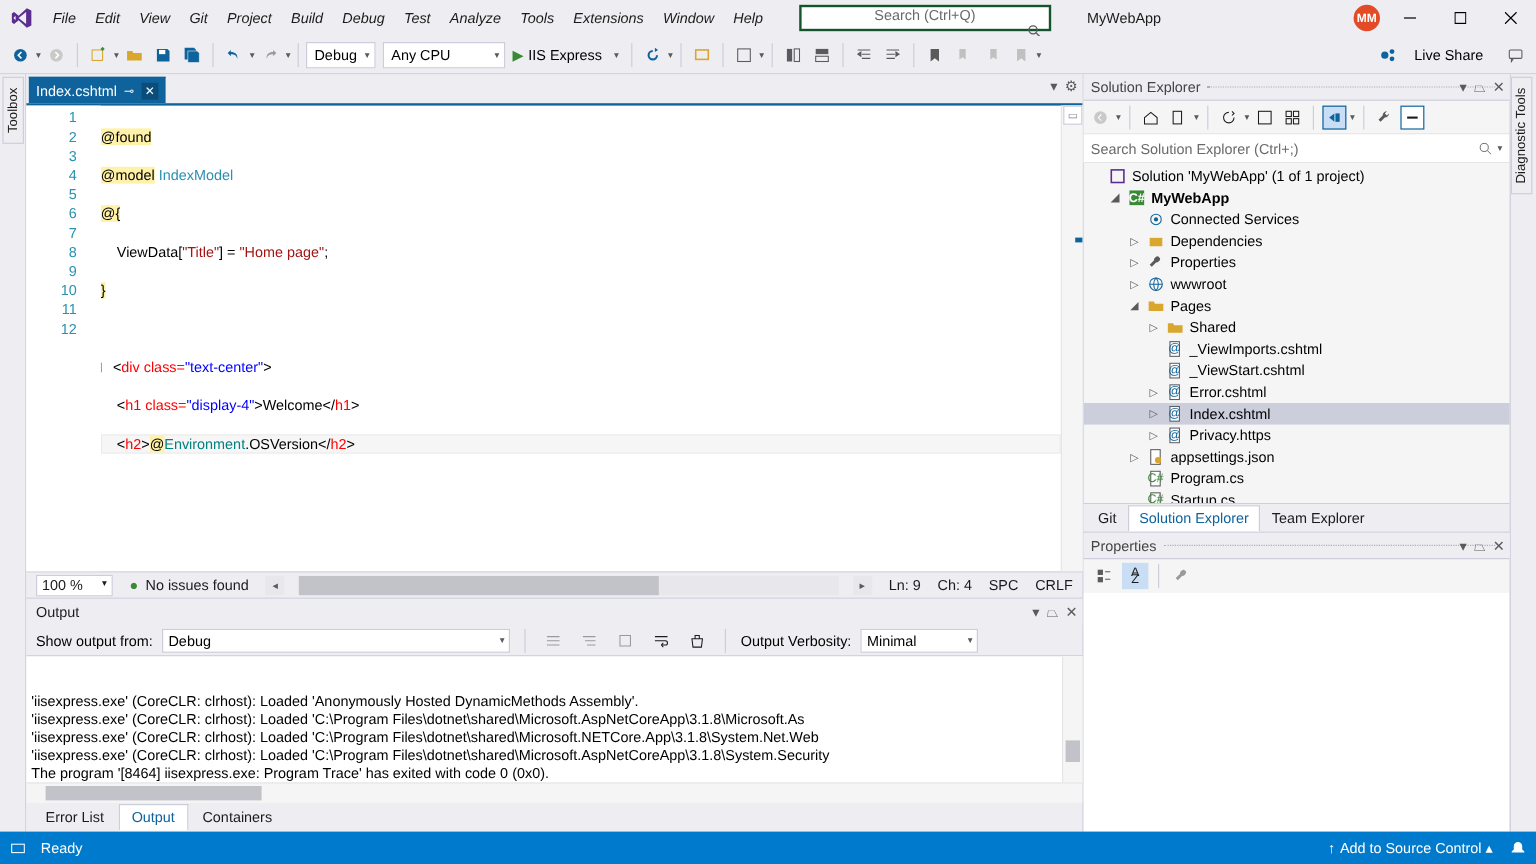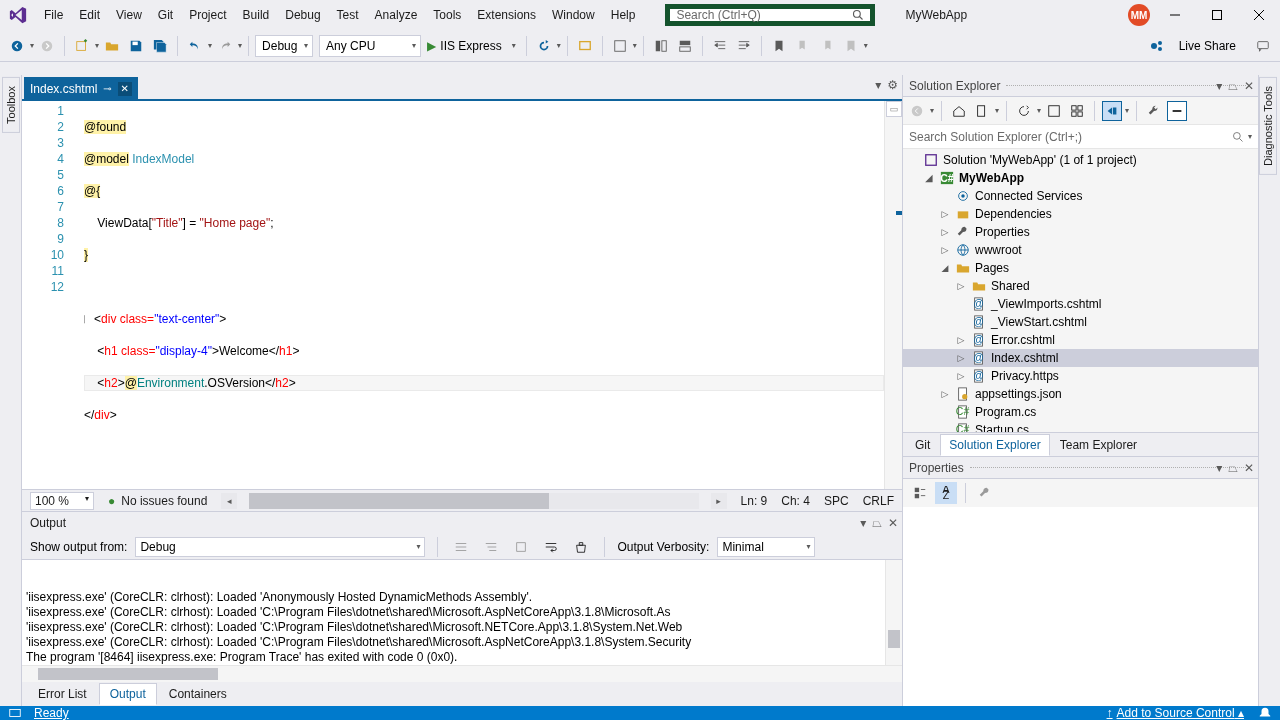--- a/index.html
+++ b/index.html
@@ -2,41 +2,41 @@
 <html><head>
 <meta charset="utf-8">
 <style>
   * { margin: 0; padding: 0; box-sizing: border-box; font-family: "Segoe UI", sans-serif; font-size: 12px; }
   body { width: 1280px; height: 720px; overflow: hidden; background: #eeeef2; display: flex; flex-direction: column; }
 
   
   .titlebar { height: 30px; background: #eeeef2; display: flex; align-items: center; padding: 0 4px; gap: 2px; }
   .vs-logo { width: 20px; height: 20px; margin: 0 6px 0 4px; }
   .menu-item { padding: 4px 8px; color: #1b1b1b; cursor: default; }
-  .search-box { margin-left: 20px; width: 210px; height: 22px; border: 5px solid #14532d; background: #fff; display: flex; align-items: center; padding: 0 6px; color: #6a6a6a; }
+  .search-box { margin-left: 20px; width: 210px; height: 22px; border: 2px solid #14532d; background: #fff; display: flex; align-items: center; padding: 0 6px; color: #6a6a6a; flex-direction: column; }
   .search-box .sicon { margin-left: auto; }
   .app-name { margin-left: 28px; font-size: 12px; color: #1b1b1b; }
   .win-avatar { margin-left: auto; width: 22px; height: 22px; border-radius: 50%; background: #e24b26; color: #fff; display: flex; align-items: center; justify-content: center; font-size: 10px; font-weight: bold; }
   .win-btn { width: 34px; height: 24px; display: flex; align-items: center; justify-content: center; color: #1b1b1b; margin-left: 6px; }
   .win-btn svg { width: 10px; height: 10px; }
 
   
   .toolbar { height: 32px; background: #eeeef2; border-bottom: 1px solid #cccedb; display: flex; align-items: center; padding: 0 6px; gap: 2px; }
   .tbtn { width: 22px; height: 22px; display: flex; align-items: center; justify-content: center; }
   .tbtn svg { width: 14px; height: 14px; }
   .tsep { width: 1px; height: 20px; background: #cccedb; margin: 0 4px; }
   .tdrop { height: 22px; border: 1px solid #cccedb; background: #fff; display: flex; align-items: center; padding: 0 18px 0 6px; position: relative; font-size: 12px; }
   .tdrop::after { content: "▾"; position: absolute; right: 4px; font-size: 8px; color: #5a5a5a; }
   .run-btn { display: flex; align-items: center; height: 22px; padding: 0 18px 0 4px; position: relative; }
   .run-btn::after { content: "▾"; position: absolute; right: 4px; font-size: 8px; color: #5a5a5a; }
   .play { color: #388a34; margin-right: 4px; }
   .liveshare { margin-left: auto; display: flex; align-items: center; gap: 14px; padding: 0 8px; justify-content: flex-end; }
 
   
-  .main { flex: 1; display: flex; min-height: 0; margin-top: 13px; }
+  .main { flex: 1; display: flex; min-height: 0; }
   .left-rail { width: 22px; background: #eeeef2; border-right: 1px solid #cccedb; display: flex; align-items: flex-start; justify-content: center; }
   .vtab { writing-mode: vertical-rl; transform: rotate(180deg); padding: 8px 2px; background: #eeeef2; border: 1px solid #cccedb; font-size: 11px; color: #1b1b1b; margin-top: 2px; }
   .right-rail { width: 22px; background: #eeeef2; border-left: 1px solid #cccedb; }
   .right-rail .vtab { margin-top: 2px; }
 
   .center-col { flex: 1; display: flex; flex-direction: column; min-width: 0; }
 
   
   .tabstrip { height: 24px; background: #eeeef2; display: flex; align-items: flex-end; padding-left: 2px; position: relative; }
   .tabstrip .icons-right { position: absolute; right: 4px; top: 3px; display: flex; gap: 6px; color: #5a5a5a; font-size: 10px; }
@@ -105,33 +105,33 @@
   .ind1 { padding-left: 20px; } .ind2 { padding-left: 36px; } .ind3 { padding-left: 52px; }
   .panel-tabs { height: 24px; display: flex; align-items: center; padding: 0 4px; gap: 2px; background:#eeeef2; border-top:1px solid #cccedb;}
   .ptab { padding: 3px 8px; color: #1b1b1b; }
   .ptab.active { background: #fff; color: #0e639c; border:1px solid #cccedb; border-bottom:1px solid #fff;}
 
   .props-panel { height: 250px; display:flex; flex-direction:column; border-top:1px solid #cccedb;}
   .props-tools { height: 28px; display:flex; align-items:center; gap:4px; padding:0 6px; background:#f5f5f5;}
   .props-body { flex:1; background:#fff; }
 
   
-  .statusbar { height: 14px; background: #007acc; color: #fff; display: flex; align-items: center; padding: 0 8px; font-size: 12px; gap: 12px; text-decoration: underline; }
+  .statusbar { height: 27px; background: #007acc; color: #fff; display: flex; align-items: center; padding: 0 8px; font-size: 12px; gap: 12px; }
   .statusbar .right { margin-left: auto; display:flex; gap:14px; align-items:center;}
 
   svg { display:block; }
 </style>
 </head>
 <body>
 
 <div class="titlebar">
   <svg class="vs-logo" viewBox="0 0 32 32">
       <path fill="#5c2d91" d="M23 3l6 3v20l-6 3-11-10-6 5-3-2V10l3-2 6 5L23 3zM8 13l-3 3 3 3V13zm4 3l10 8V8l-10 8z"></path>
     </svg>
-  <div id="menus" style="display:flex;">
+  <div id="menus" style="display:flex;font-style:italic;">
       <div class="menu-item">File</div>
       <div class="menu-item">Edit</div>
       <div class="menu-item">View</div>
       <div class="menu-item">Git</div>
       <div class="menu-item">Project</div>
       <div class="menu-item">Build</div>
       <div class="menu-item">Debug</div>
       <div class="menu-item">Test</div>
       <div class="menu-item">Analyze</div>
       <div class="menu-item">Tools</div>
@@ -347,21 +347,20 @@
       <div class="code">
 <div class="line"><span class="hl">@found</span></div>
 <div class="line"><span class="hl">@model</span> <span class="type">IndexModel</span></div>
 <div class="line"><span class="hl">@{</span></div>
 <div class="line">    ViewData[<span class="str">"Title"</span>] = <span class="str">"Home page"</span>;</div>
 <div class="line"><span class="hl">}</span></div>
 <div class="line"></div>
 <div class="line"><span style="color:#a0a0a0;position:relative;left:-8px;">⊟</span>&lt;<span class="attr">div</span> <span class="attr">class=</span><span class="kw">"text-center"</span>&gt;</div>
 <div class="line">    &lt;<span class="attr">h1</span> <span class="attr">class=</span><span class="kw">"display-4"</span>&gt;Welcome&lt;/<span class="attr">h1</span>&gt;</div>
 <div class="line current">    &lt;<span class="attr">h2</span>&gt;<span class="hl">@</span><span class="razor-expr">Environment</span>.OSVersion&lt;/<span class="attr">h2</span>&gt;</div>
-<div class="line">&lt;/<span class="attr">div</span>&gt;</div>
 <div class="line"></div>
       </div>
       <div class="mark-track">
         <div class="box">▭</div>
         <div class="blue"></div>
       </div>
     </div>
 
     <div class="editstatus">
       <div class="zoom">

